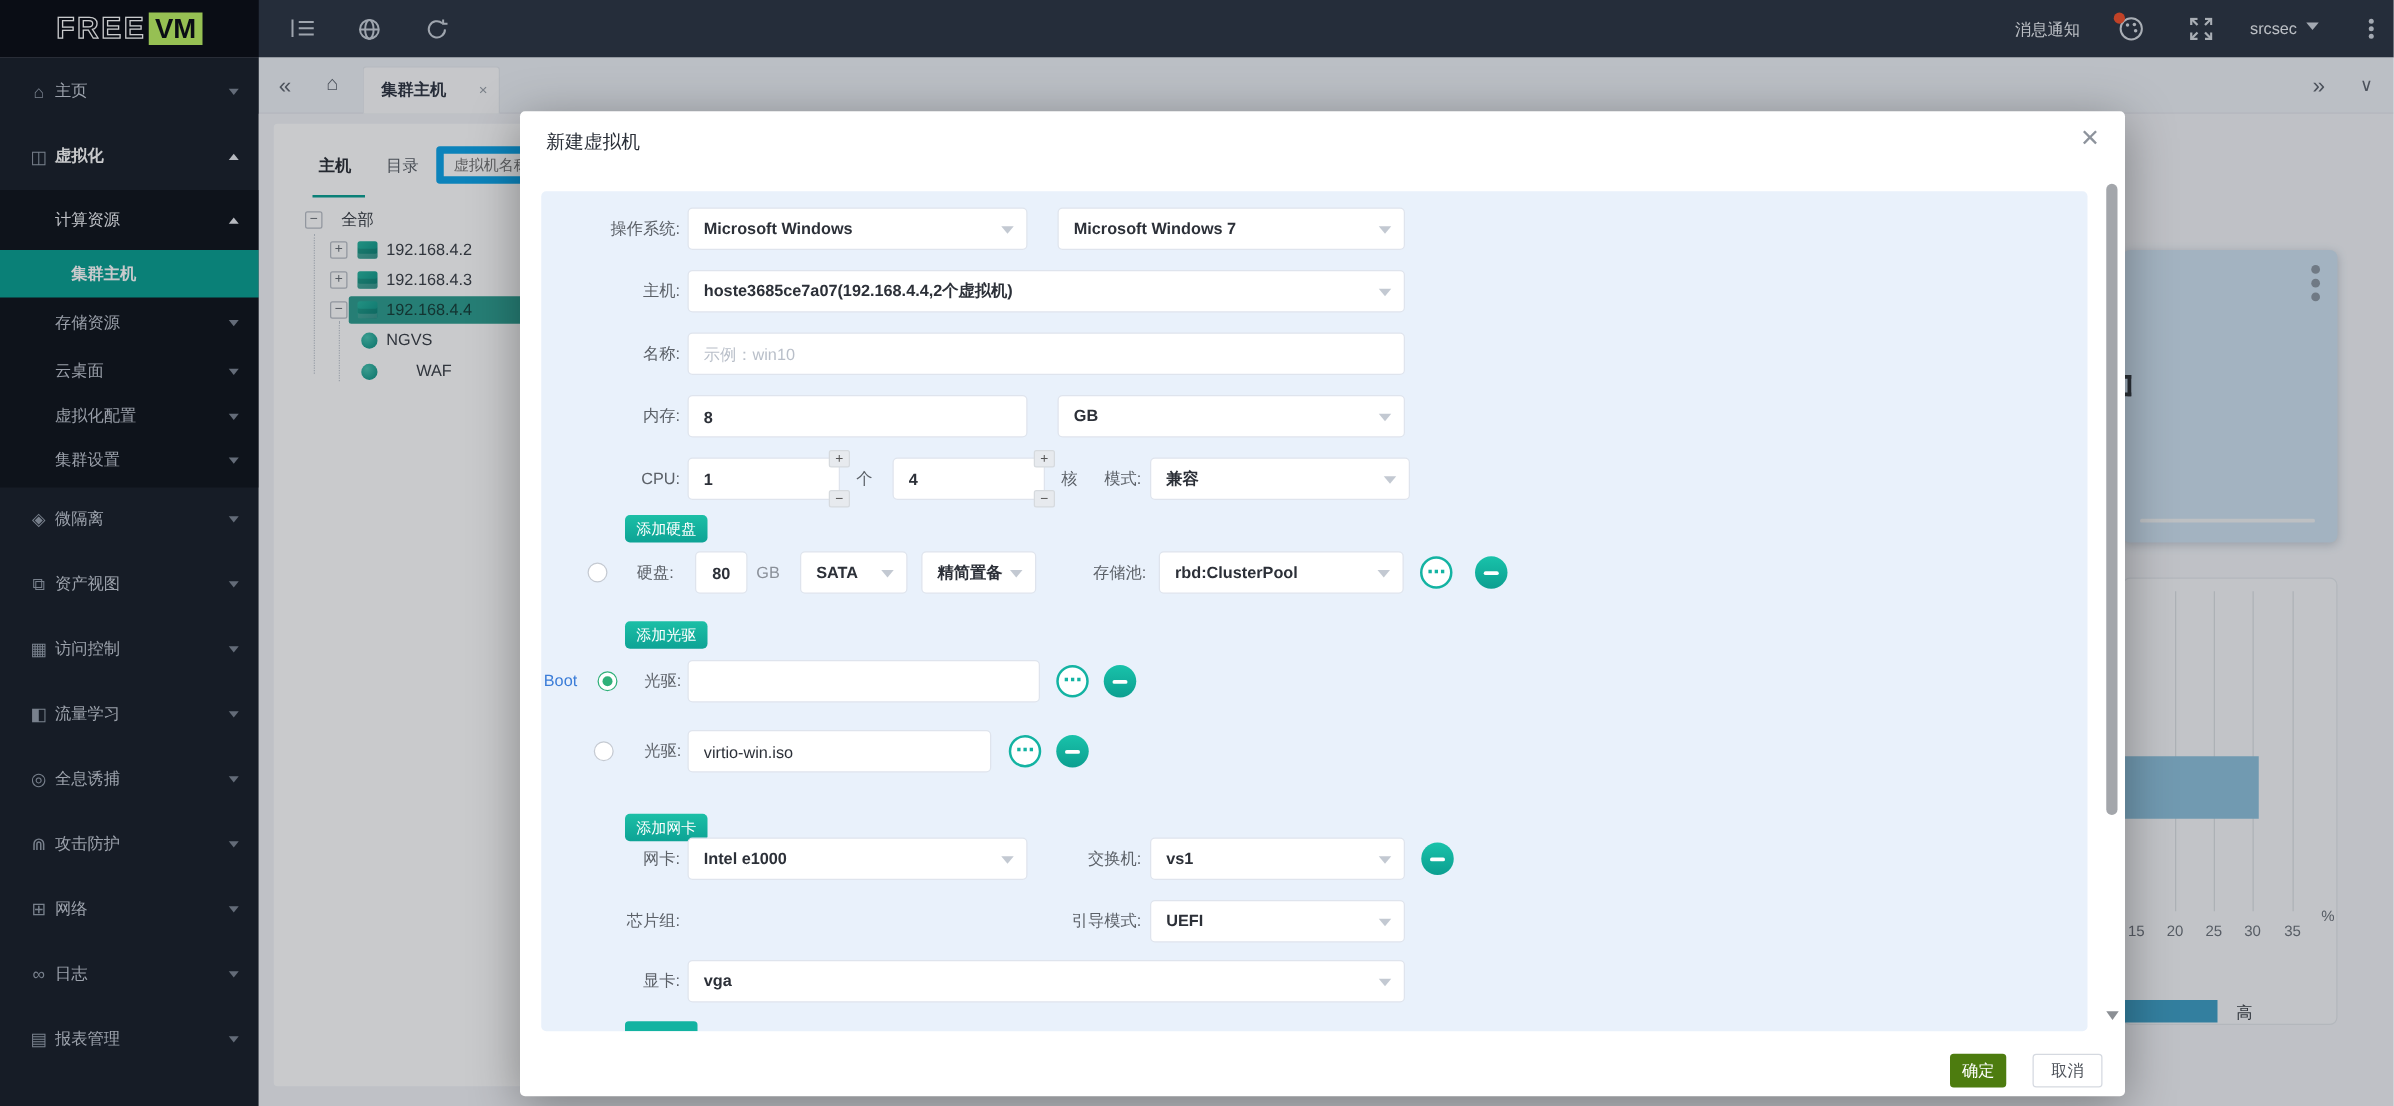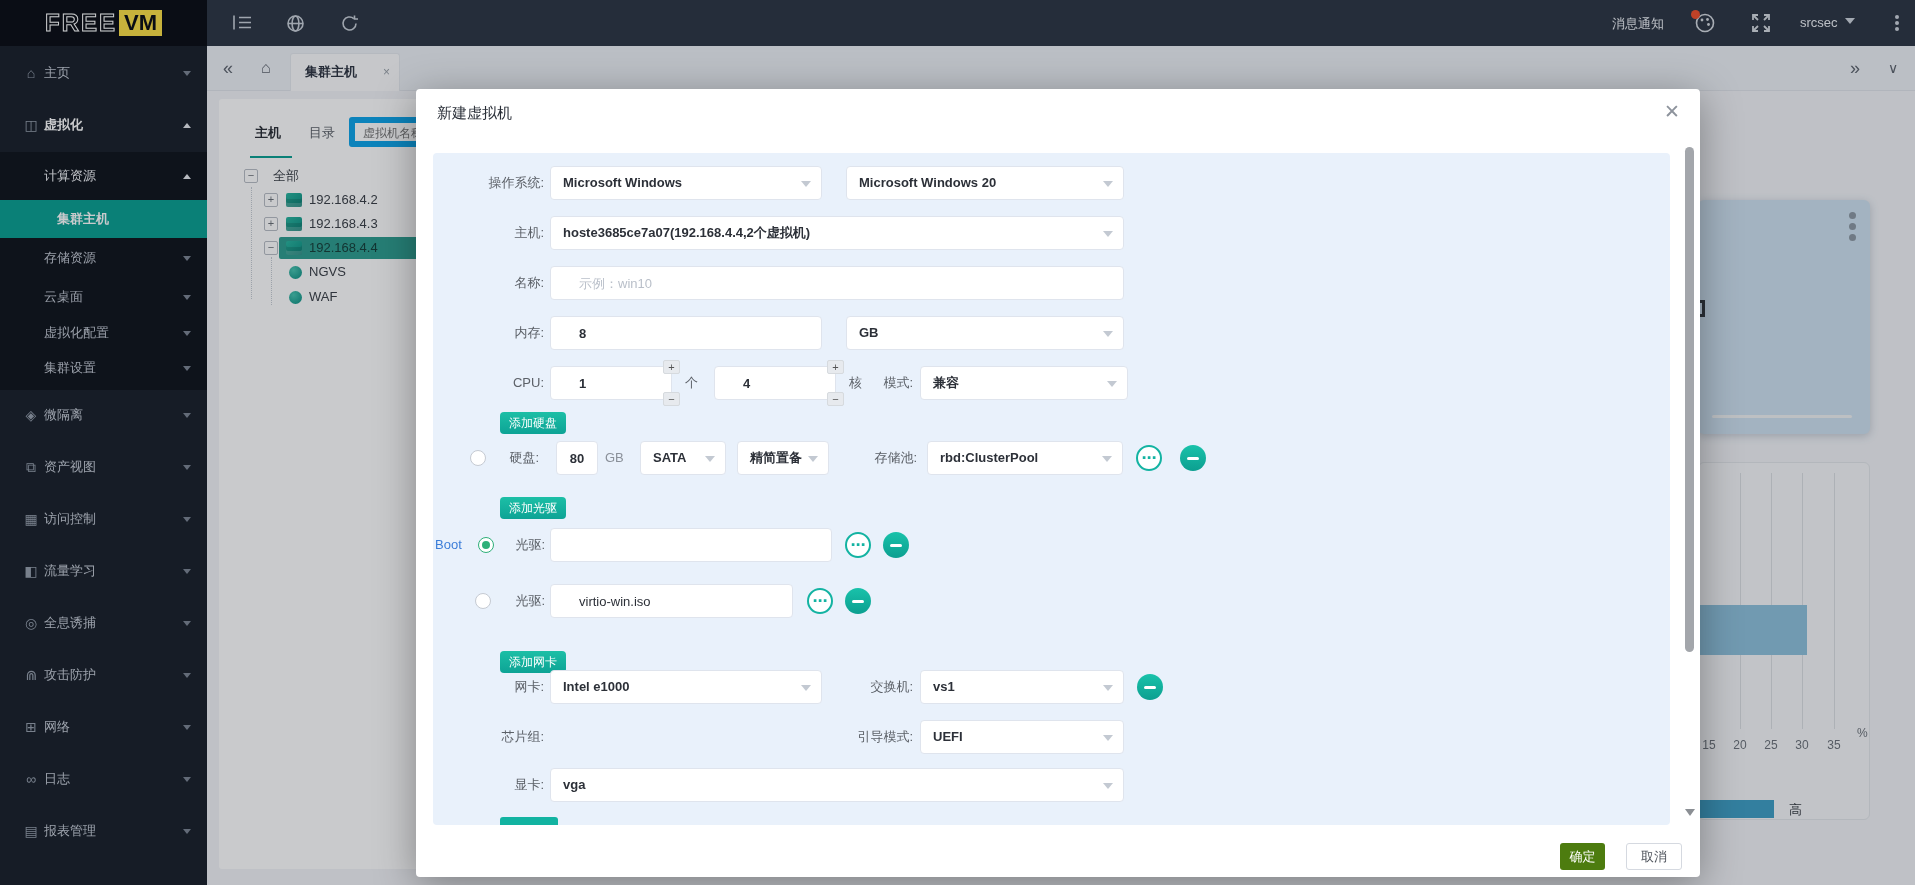--- a/index.html
+++ b/index.html
@@ -3,21 +3,21 @@
 <meta charset="utf-8">
 <style>
   *{margin:0;padding:0;box-sizing:border-box}
   html,body{width:1915px;height:885px;overflow:hidden;background:#e8eaee}
   #app{position:relative;width:1915px;height:885px;font-family:"Liberation Sans","DejaVu Sans",sans-serif;overflow:hidden}
 
   
   .topbar{position:absolute;left:0;top:0;width:1915px;height:46px;background:#2e3744;z-index:1}
   .logo{position:absolute;left:0;top:0;width:207px;height:46px;background:#0b0e15;display:flex;align-items:center;justify-content:center;gap:2px}
   .logo .free{font-size:24px;font-weight:bold;letter-spacing:2px;color:#fff;-webkit-text-stroke:1px #fff;-webkit-text-fill-color:transparent}
-  .logo .vm{font-size:22px;font-weight:bold;background:#fde047;color:#0b0e15;padding:0 5px;line-height:26px}
+  .logo .vm{font-size:22px;font-weight:bold;background:#bef264;color:#0b0e15;padding:0 5px;line-height:26px}
   .tb-ic{position:absolute;top:14px;width:20px;height:18px;color:#c9d0d9;cursor:pointer}
   .tb-ic svg{stroke:#c9d0d9;fill:none;stroke-width:1.6}
   .notice{position:absolute;left:1612px;top:15px;font-size:13px;color:#eef1f6;cursor:pointer}
   .palette{position:absolute;left:1694px;top:12px;width:22px;height:22px;cursor:pointer}
   .palette .dot-badge{position:absolute;left:-3px;top:-2px;width:9px;height:9px;border-radius:50%;background:#f4512c}
   .fullscreen{position:absolute;left:1752px;top:14px;width:18px;height:18px;cursor:pointer}
   .user{position:absolute;left:1800px;top:15px;font-size:13px;color:#eef1f6;cursor:pointer}
   .user .car{display:inline-block;margin-left:7px;border:5px solid transparent;border-top:6px solid #cfd5de;vertical-align:-2px}
   .kebab{position:absolute;left:1894px;top:13px;width:6px;height:20px;cursor:pointer}
   .kebab i{display:block;width:4px;height:4px;border-radius:50%;background:#cfd5de;margin:2px auto}
@@ -73,21 +73,21 @@
   .mask{position:absolute;inset:0;background:rgba(10,14,22,.22);z-index:40}
   .modal{position:absolute;left:416px;top:89px;width:1284px;height:788px;background:#fff;border-radius:4px;box-shadow:0 8px 40px rgba(0,0,0,.35);z-index:50}
   .m-title{position:absolute;left:21px;top:15px;font-size:15px;color:#2a2f38}
   .m-close{position:absolute;right:20px;top:12px;font-size:19px;color:#8d939c;cursor:pointer;line-height:22px}
   .panel{position:absolute;left:17px;top:64px;width:1237px;height:672px;background:#e9f1fb;border-radius:4px;overflow:hidden}
 
   .flabel{position:absolute;height:34px;line-height:34px;text-align:right;color:#5c6168;font-size:13px;white-space:nowrap}
   .sel,.inp{position:absolute;height:34px;background:#fff;border:1px solid #dfe4ed;border-radius:4px}
   .sel .v{display:block;line-height:32px;padding:0 22px 0 12px;font-size:13px;color:#2c3038;font-weight:bold;white-space:nowrap;overflow:hidden}
   .sel::after{content:"";position:absolute;right:10px;top:14px;border:5px solid transparent;border-top:6px solid #c3c9d2}
-  .inp input{width:100%;height:100%;border:none;outline:none;background:transparent;font-size:13px;color:#2c3038;padding-left:28px;font-family:inherit;font-weight:bold}
+  .inp input{width:100%;height:100%;border:none;outline:none;background:transparent;font-size:13px;color:#2c3038;padding-left:12px;font-family:inherit;font-weight:bold}
   .inp.plain input{font-weight:normal}
   .inp.center input{text-align:center;padding-left:0}
   .inp input::placeholder{color:#b9bfc9;font-weight:normal}
   .unit{position:absolute;line-height:34px;font-size:13px;color:#5c6168}
   .unit.gray{color:#8a9099}
   .spin{position:absolute;width:17px;height:14px;background:#e7eaee;border:1px solid #d6dade;border-radius:2px;font-size:11px;line-height:12px;text-align:center;color:#555;cursor:pointer}
   .spin.up{right:-9px;top:-7px}
   .spin.dn{right:-9px;bottom:-7px}
   .addbtn{position:absolute;height:22px;padding:0 9px;background:linear-gradient(#1cbfa6,#0da395);border-radius:4px;color:#fff;font-size:12px;line-height:22px;cursor:pointer;white-space:nowrap}
   .radio{position:absolute;width:16px;height:16px;border-radius:50%;border:1px solid #c5cad2;background:#fff;cursor:pointer}
@@ -226,21 +226,21 @@
         <span class="expander" style="left:27px">−</span>
         <span class="srv" style="left:49px"></span>
         <span style="margin-left:72px;position:relative;color:#16403a">192.168.4.4</span>
       </div>
       <div class="node" style="left:18px;top:162px;width:260px">
         <span class="vmic" style="left:52px"></span>
         <span style="margin-left:72px">NGVS</span>
       </div>
       <div class="node" style="left:18px;top:187px;width:260px">
         <span class="vmic" style="left:52px"></span>
-        <span style="margin-left:72px">WAF</span>
+        <span style="margin-left:96px">WAF</span>
       </div>
     </div>
 
     <div class="card1">
       <span class="mdots" style="position:absolute;right:14px;top:8px">
           <i></i>
           <i></i>
           <i></i>
         </span>
       <span class="frag"></span>
@@ -269,21 +269,21 @@
     <span class="m-title">新建虚拟机</span>
     <span class="m-close">✕</span>
 
     <div class="panel">
 
       <span class="flabel" style="left:0;top:13px;width:111px">操作系统:</span>
       <div class="sel" style="left:117px;top:13px;width:272px">
           <span class="v">Microsoft Windows</span>
         </div>
       <div class="sel" style="left:413px;top:13px;width:278px">
-          <span class="v">Microsoft Windows 20</span>
+          <span class="v">Microsoft Windows 7</span>
         </div>
 
       <span class="flabel" style="left:0;top:63px;width:111px">主机:</span>
       <div class="sel" style="left:117px;top:63px;width:574px">
           <span class="v">hoste3685ce7a07(192.168.4.4,2个虚拟机)</span>
         </div>
 
       <span class="flabel" style="left:0;top:113px;width:111px">名称:</span>
       <div class="inp" style="left:117px;top:113px;width:574px"><input placeholder="示例：win10" style=""></div>
 

